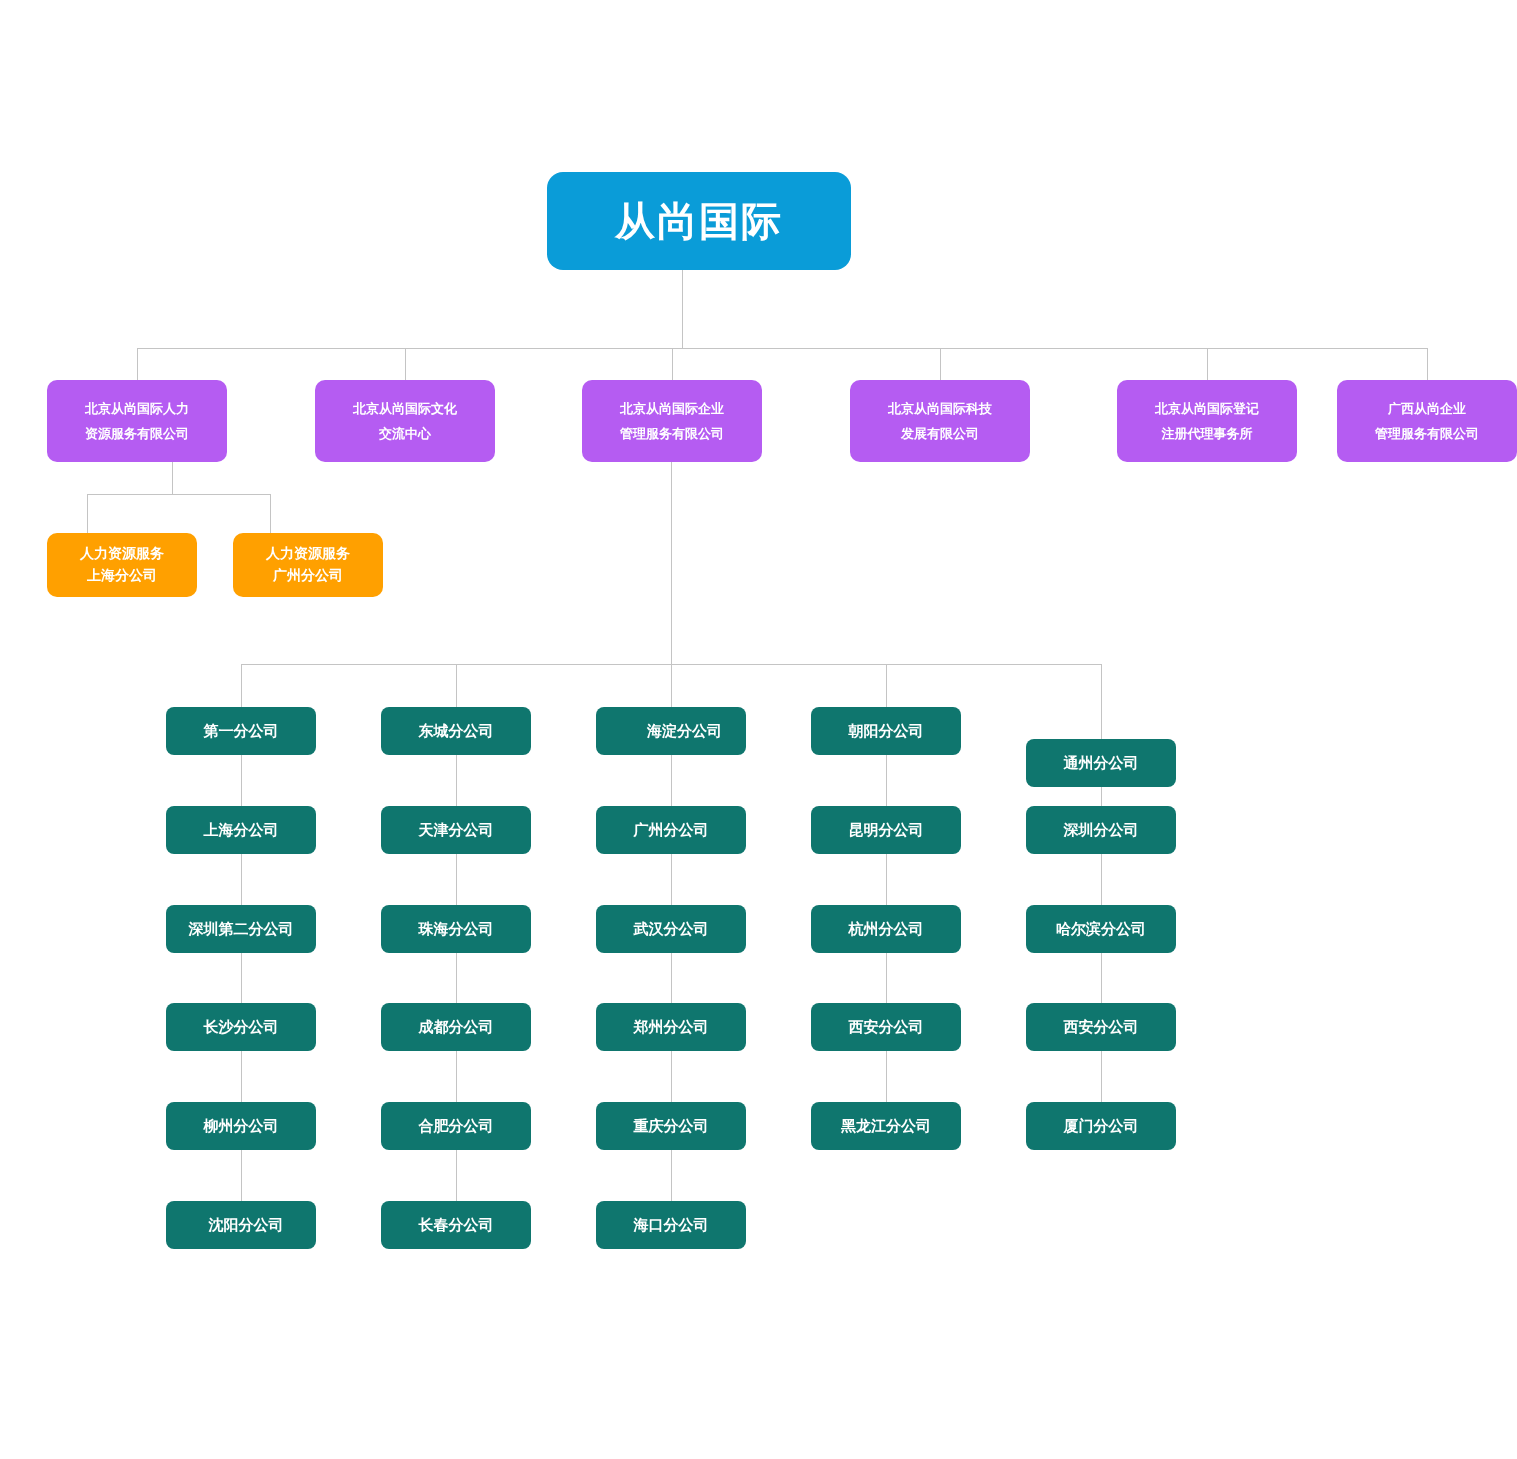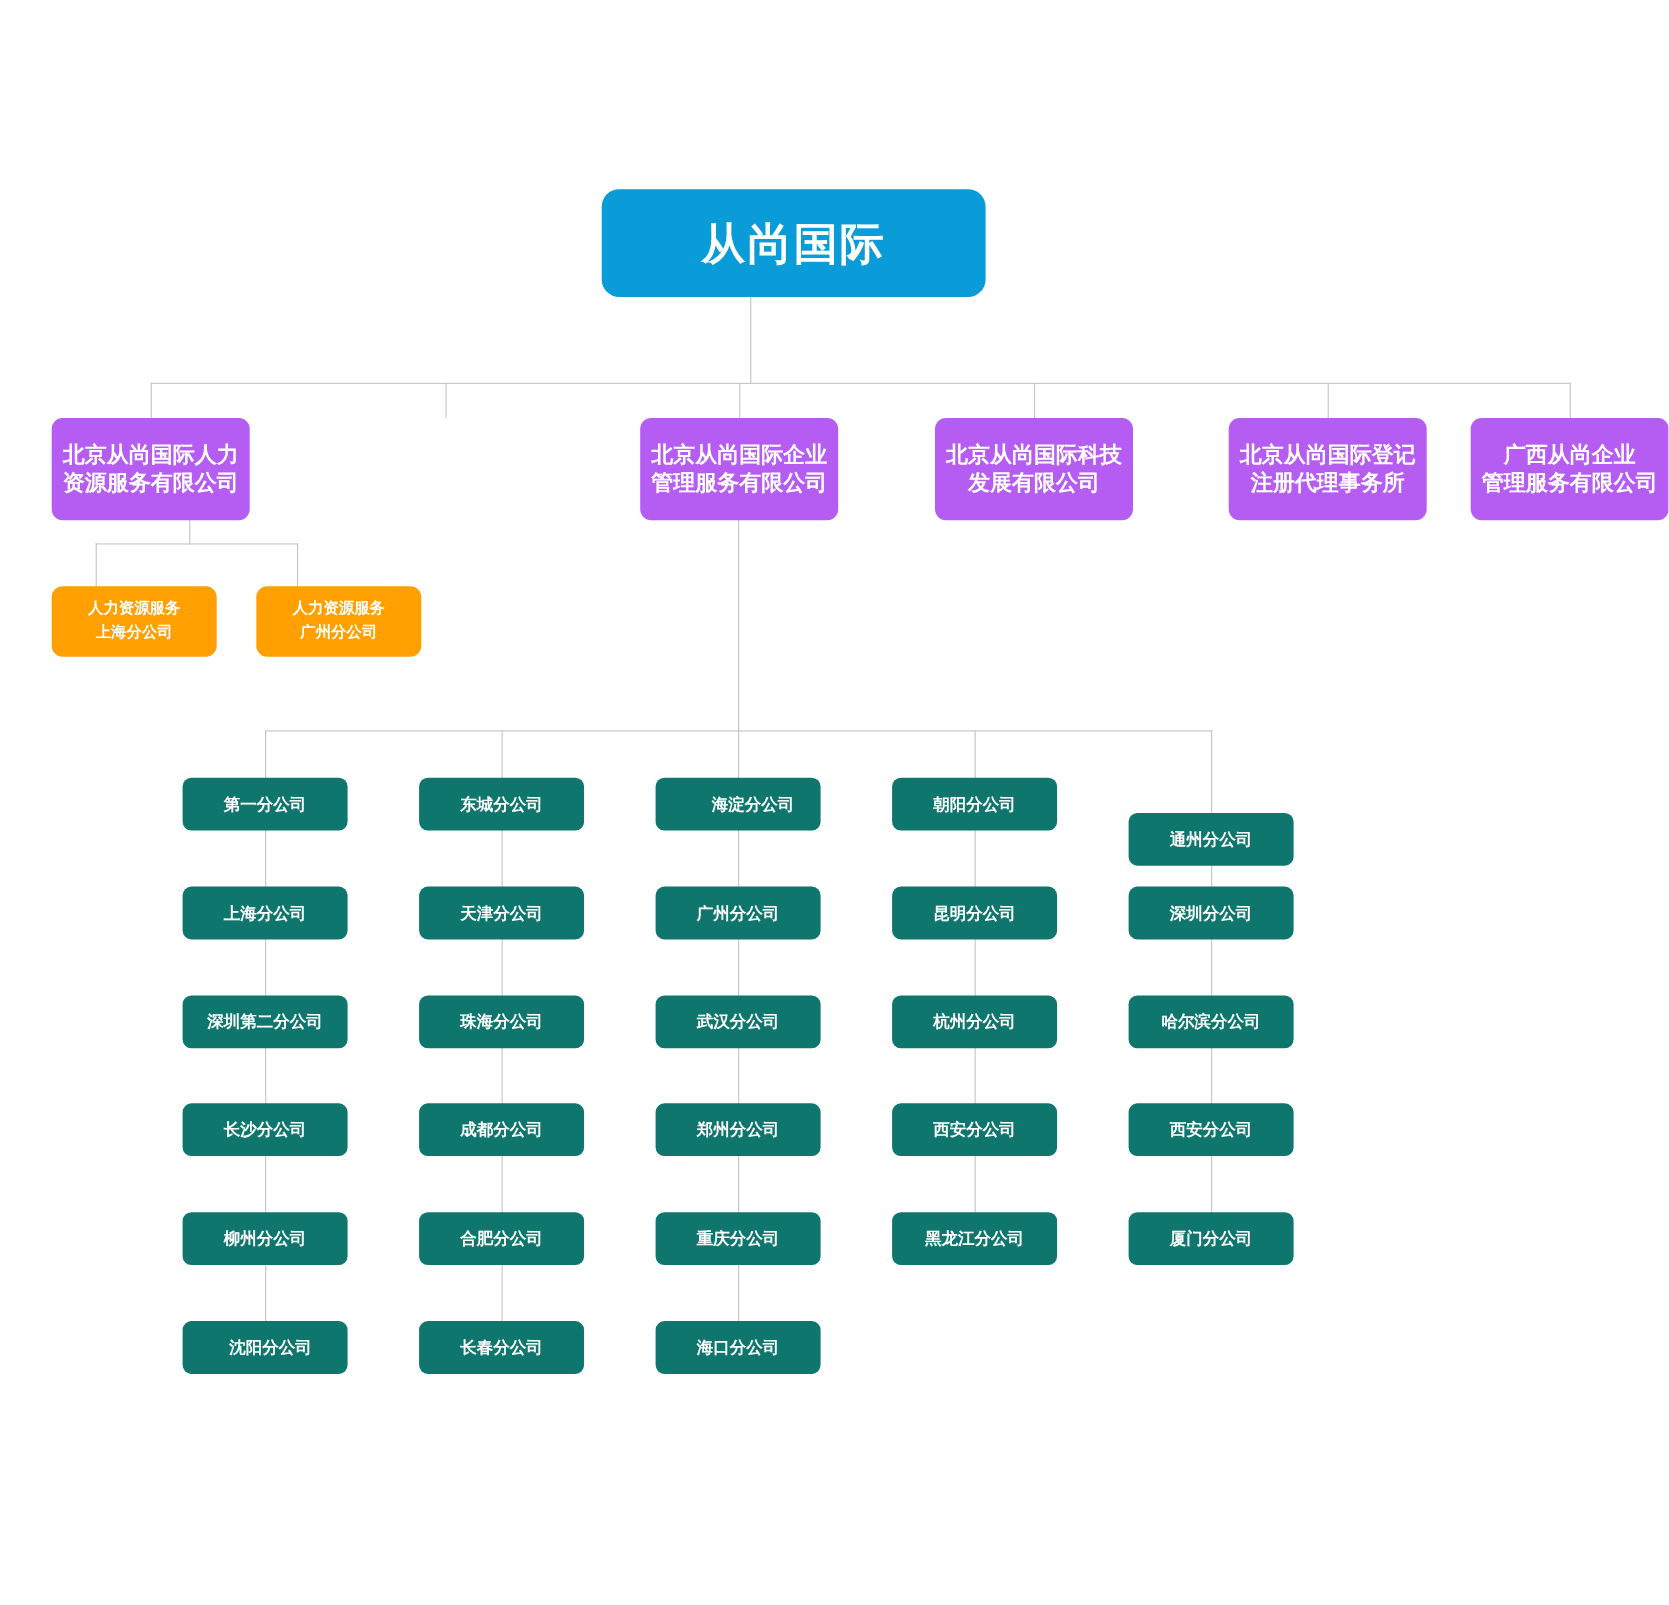--- a/index.html
+++ b/index.html
@@ -29,33 +29,33 @@
     display: flex;
     align-items: center;
     justify-content: center;
     text-align: center;
     color: #ffffff;
     font-weight: bold;
     white-space: pre-line;
     box-sizing: border-box;
   }
   .node.root {
-    width: 349px;
+    width: 304px;
     height: 98px;
     background: #0a9cd8;
     border-radius: 16px;
     font-size: 40px;
     letter-spacing: 2px;
   }
   .node.sub {
     width: 180px;
-    height: 93px;
+    height: 82px;
     background: #b55cf2;
     border-radius: 10px;
-    font-size: 20px;
+    font-size: 13px;
     line-height: 25px;
   }
   .node.hr {
     width: 150px;
     height: 64px;
     background: #ffa000;
     border-radius: 10px;
     font-size: 14px;
     line-height: 22px;
     font-family: Liberation Mono, monospace;
@@ -92,20 +92,22 @@
   <div class="line v" style="left:241px; top:664px; height:539px;"></div>
   <div class="line v" style="left:456px; top:664px; height:539px;"></div>
   <div class="line v" style="left:671px; top:664px; height:539px;"></div>
   <div class="line v" style="left:886px; top:664px; height:440px;"></div>
   <div class="line v" style="left:1101px; top:664px; height:440px;"></div>
 
   <div class="node root" style="left:547px; top:172px;">从尚国际</div>
 
   <div class="node sub" style="left:47px; top:380px;">北京从尚国际人力
 资源服务有限公司</div>
+  <div class="node sub" style="left:315px; top:380px;">北京从尚国际文化
+交流中心</div>
   <div class="node sub" style="left:582px; top:380px;">北京从尚国际企业
 管理服务有限公司</div>
   <div class="node sub" style="left:850px; top:380px;">北京从尚国际科技
 发展有限公司</div>
   <div class="node sub" style="left:1117px; top:380px;">北京从尚国际登记
 注册代理事务所</div>
   <div class="node sub" style="left:1337px; top:380px;">广西从尚企业
 管理服务有限公司</div>
 
   <div class="node hr" style="left:47px; top:533px;">人力资源服务

